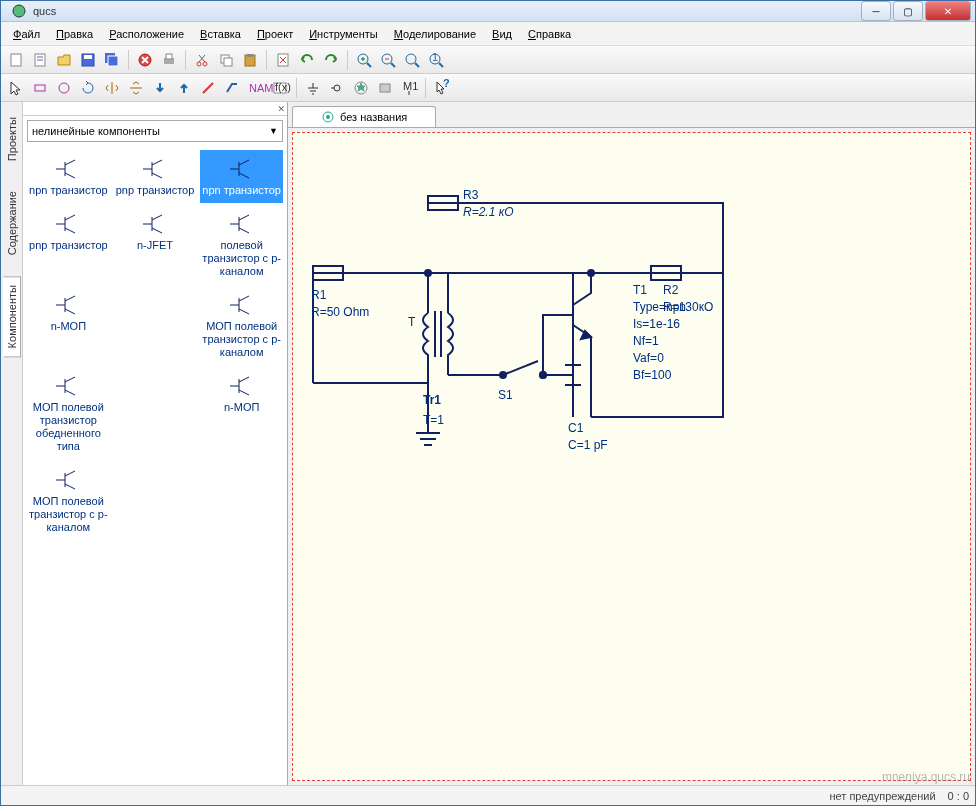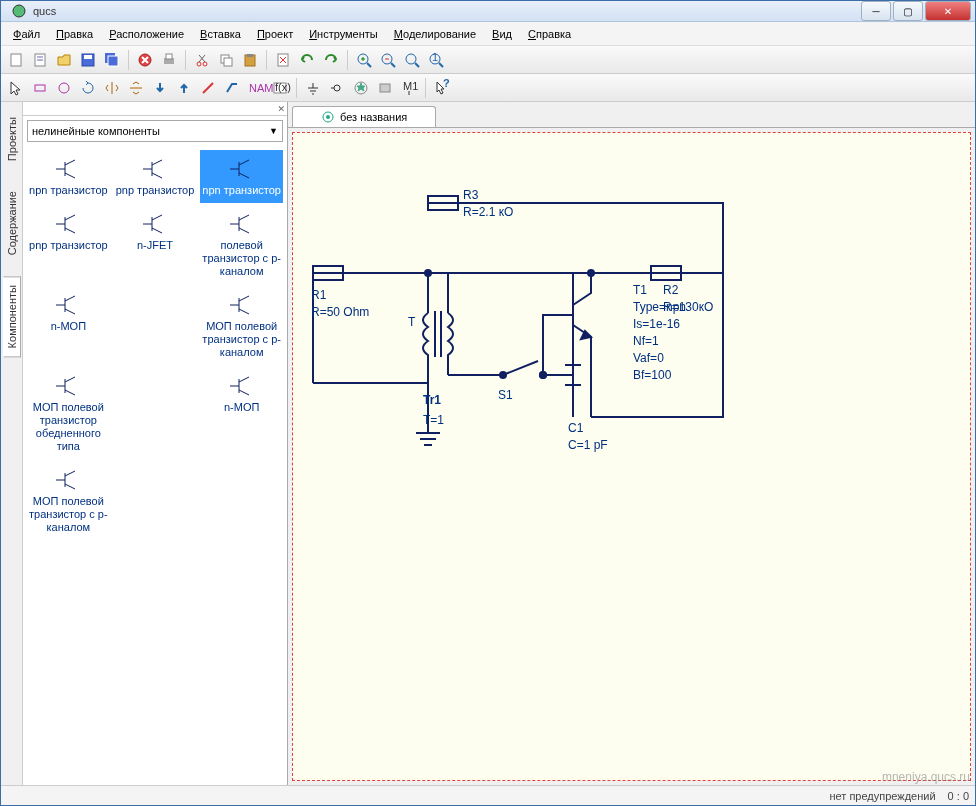--- a/index.html
+++ b/index.html
@@ -526,21 +526,21 @@
               <line x1="127" y1="306" x2="143" y2="306"></line>
               <line x1="131" y1="312" x2="139" y2="312"></line>
 
               <circle cx="135" cy="140" r="3" fill="#102060"></circle>
               <circle cx="298" cy="140" r="3" fill="#102060"></circle>
               <circle cx="250" cy="242" r="3" fill="#102060"></circle>
             </g>
           </svg>
 
           <div class="schem-label" style="left:170px;top:55px;">R3</div>
-          <div class="schem-label" style="left:170px;top:72px;">R=2.1 кО</div>
+          <div class="schem-label" style="left:170px;top:72px;font-style:italic;">R=2.1 кО</div>
           <div class="schem-label" style="left:18px;top:155px;">R1</div>
           <div class="schem-label" style="left:18px;top:172px;">R=50 Ohm</div>
           <div class="schem-label" style="left:115px;top:182px;">T</div>
           <div class="schem-label" style="left:130px;top:260px;font-weight:bold;">Tr1</div>
           <div class="schem-label" style="left:130px;top:280px;">T=1</div>
           <div class="schem-label" style="left:205px;top:255px;">S1</div>
           <div class="schem-label" style="left:275px;top:288px;">C1</div>
           <div class="schem-label" style="left:275px;top:305px;">C=1 pF</div>
           <div class="schem-label" style="left:340px;top:150px;">T1</div>
           <div class="schem-label" style="left:340px;top:167px;">Type=npn</div>

